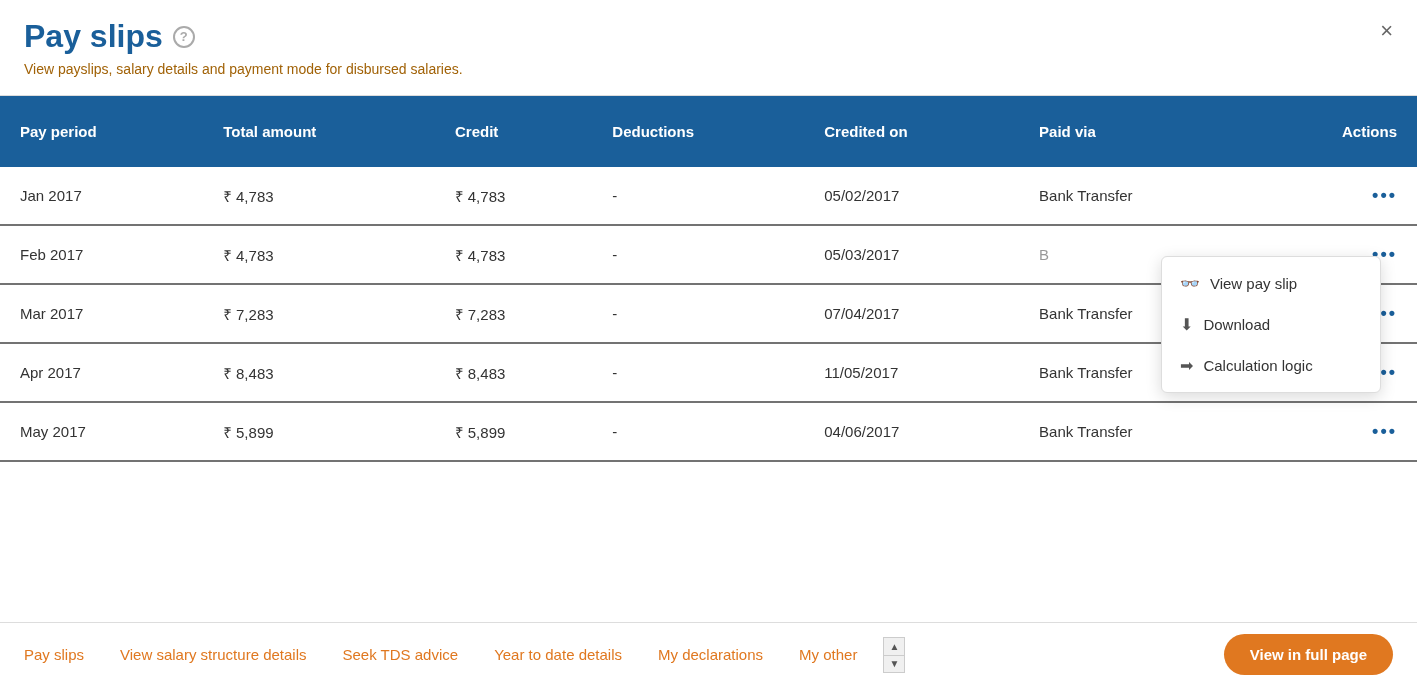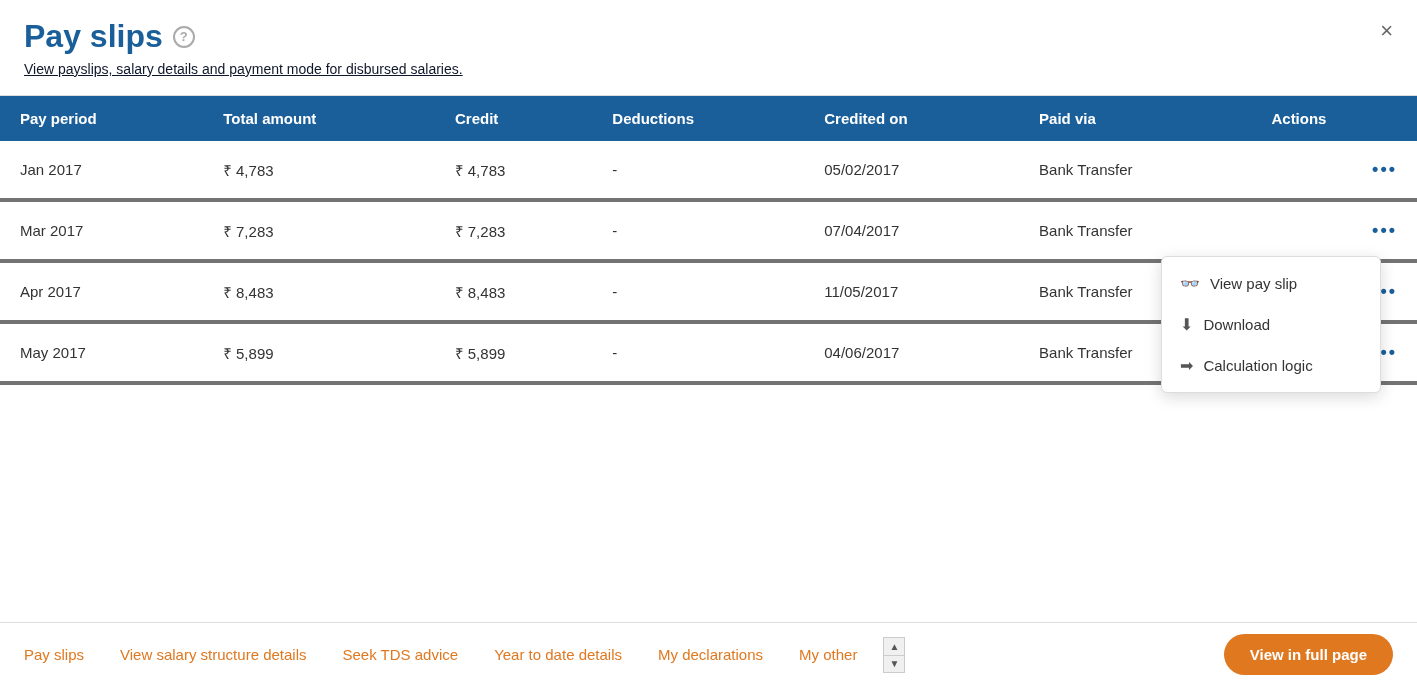--- a/index.html
+++ b/index.html
@@ -57,25 +57,24 @@
       position: absolute;
       right: 24px;
       top: 18px;
       font-size: 22px;
       color: #666;
       cursor: pointer;
       font-weight: 300;
     }
 
     .subtitle {
-      color: #0f172a;
+      color: #a16207;
       font-size: 14px;
       margin-top: 6px;
       padding-left: 0;
-      text-decoration: underline;
     }
 
     
     .divider {
       height: 1px;
       background: #ddd;
       margin: 8px 0 0 0;
     }
 
     
@@ -88,31 +87,32 @@
       width: 100%;
       border-collapse: collapse;
     }
 
     thead tr {
       background: #1a5f9a;
       color: #fff;
     }
 
     thead th {
-      padding: 14px 20px;
+      padding: 27px 20px;
       font-size: 15px;
       font-weight: 600;
       text-align: left;
     }
 
     thead th:last-child {
+      text-align: right;
     }
 
     tbody tr {
-      border-bottom: 4px solid #737373;
+      border-bottom: 2px solid #737373;
     }
 
     tbody td {
       padding: 18px 20px;
       font-size: 15px;
       color: #333;
     }
 
     tbody td:last-child {
       text-align: right;
@@ -253,20 +253,29 @@
       <tr>
             <td>Jan 2017</td>
             <td>₹ 4,783</td>
             <td>₹ 4,783</td>
             <td>-</td>
             <td>05/02/2017</td>
             <td>Bank Transfer</td>
             <td><button class="dots-btn">•••</button></td>
           </tr>
           <tr>
+            <td>Feb 2017</td>
+            <td>₹ 4,783</td>
+            <td>₹ 4,783</td>
+            <td>-</td>
+            <td>05/03/2017</td>
+            <td style="opacity: 0.5;">B</td>
+            <td><button class="dots-btn">•••</button></td>
+          </tr>
+          <tr>
             <td>Mar 2017</td>
             <td>₹ 7,283</td>
             <td>₹ 7,283</td>
             <td>-</td>
             <td>07/04/2017</td>
             <td>Bank Transfer</td>
             <td><button class="dots-btn">•••</button></td>
           </tr>
           <tr>
             <td>Apr 2017</td>

